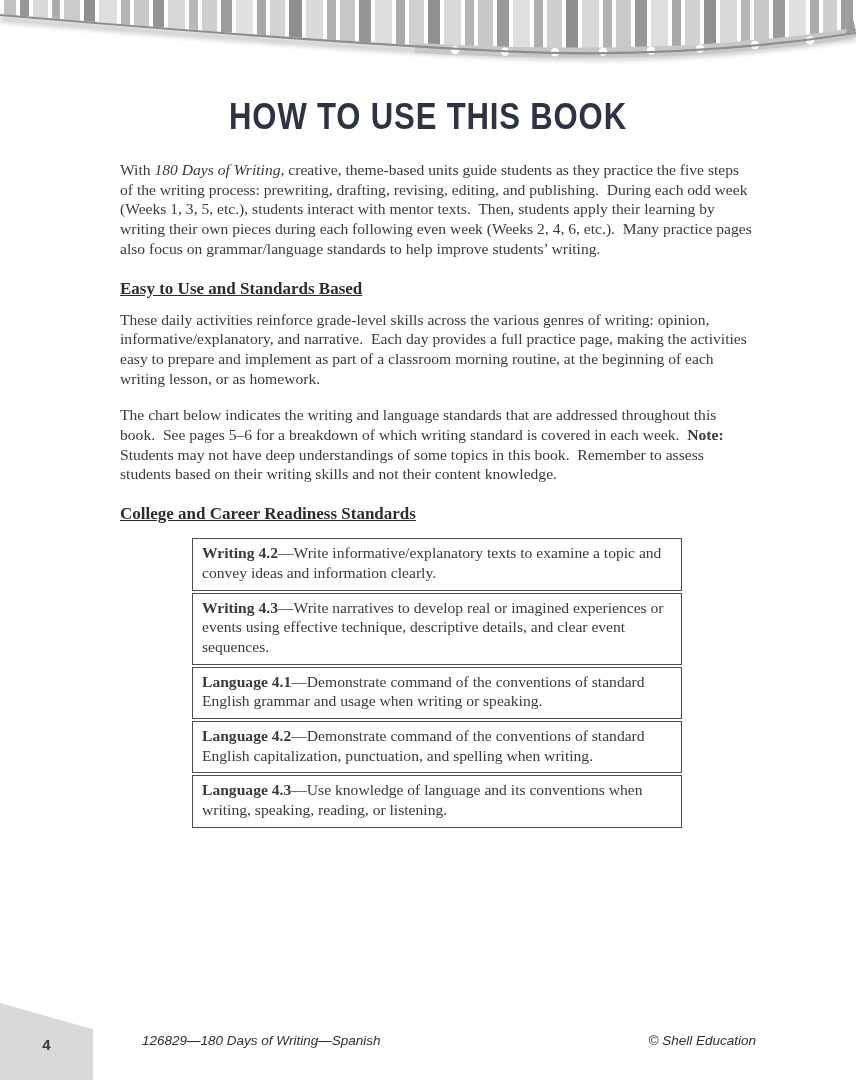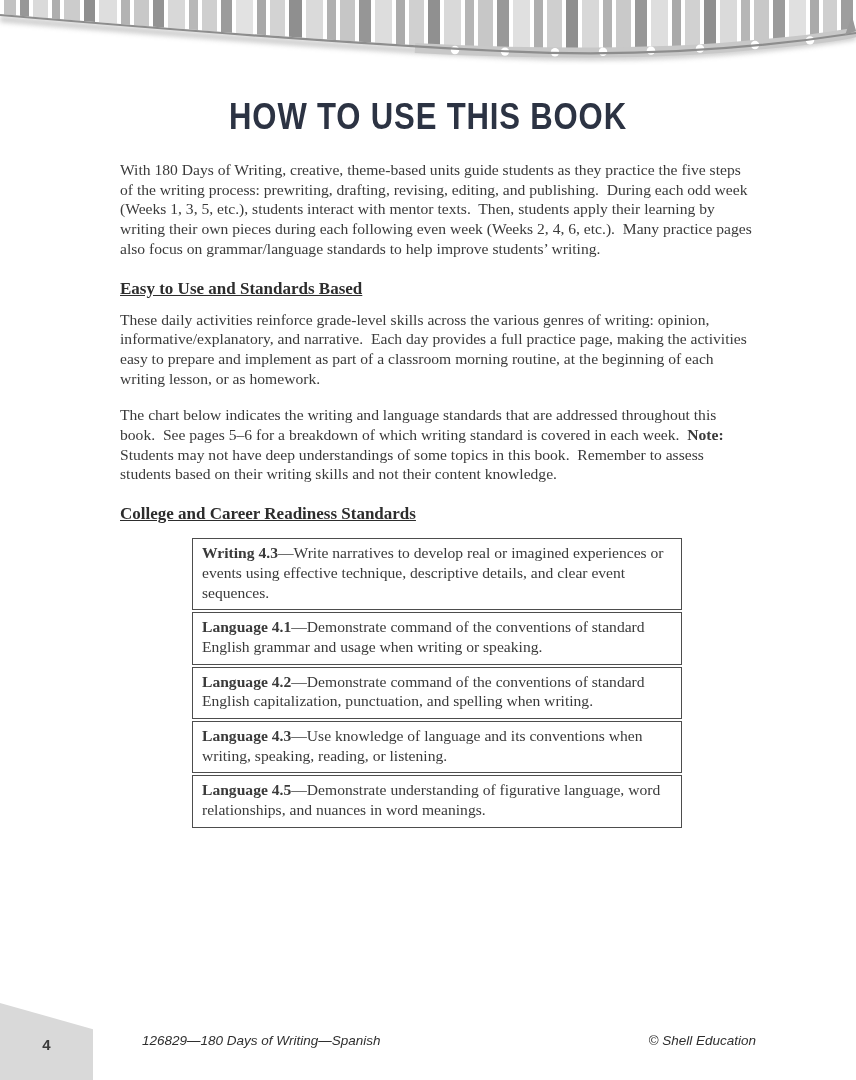--- a/index.html
+++ b/index.html
@@ -58,21 +58,21 @@
   table.standards td {
     border: 1.6px solid #4d4d4d;
     padding: 4px 10px 7px 9px;
     font-size: 15.6px;
     line-height: 19.7px;
     color: #3a3a3a;
     white-space: pre-wrap;
     background: #ffffff;
   }
   .b { font-weight: 700; }
-  .i { }
+  .i { font-style: italic; }
   .page-tab {
     position: absolute;
     left: 0;
     bottom: 0;
     width: 93px;
     height: 77px;
     background: #d9d9d9;
     clip-path: polygon(0 0, 100% 34%, 100% 100%, 0 100%);
   }
   .page-num {
@@ -193,33 +193,33 @@
 
     <h2 class="sec-heading">Easy to Use and Standards Based</h2>
     <p class="para after-heading"><span>These daily activities reinforce grade-level skills across the various genres of writing: opinion, informative/explanatory, and narrative.  Each day provides a full practice page, making the activities easy to prepare and implement as part of a classroom morning routine, at the beginning of each writing lesson, or as homework.</span></p>
     <p class="para mid"><span>The chart below indicates the writing and language standards that are addressed throughout this book.  See pages 5–6 for a breakdown of which writing standard is covered in each week.  </span><span class="b">Note:</span><span> Students may not have deep understandings of some topics in this book.  Remember to assess students based on their writing skills and not their content knowledge.</span></p>
 
     <h2 class="sec-heading">College and Career Readiness Standards</h2>
 
     <table class="standards">
       <tbody>
         <tr>
+            <td><span class="b">Writing 4.2</span><span>—Write informative/explanatory texts to examine a topic and convey ideas and information clearly.</span></td>
+          </tr>
+        <tr>
             <td><span class="b">Writing 4.3</span><span>—Write narratives to develop real or imagined experiences or events using effective technique, descriptive details, and clear event sequences.</span></td>
           </tr>
         <tr>
             <td><span class="b">Language 4.1</span><span>—Demonstrate command of the conventions of standard English grammar and usage when writing or speaking.</span></td>
           </tr>
         <tr>
             <td><span class="b">Language 4.2</span><span>—Demonstrate command of the conventions of standard English capitalization, punctuation, and spelling when writing.</span></td>
           </tr>
         <tr>
             <td><span class="b">Language 4.3</span><span>—Use knowledge of language and its conventions when writing, speaking, reading, or listening.</span></td>
-          </tr>
-        <tr>
-            <td><span class="b">Language 4.5</span><span>—Demonstrate understanding of figurative language, word relationships, and nuances in word meanings.</span></td>
           </tr>
       </tbody>
     </table>
   </div>
 
   <div class="page-tab">
     <span class="page-num">4</span>
   </div>
 
   <div class="footer-line">

